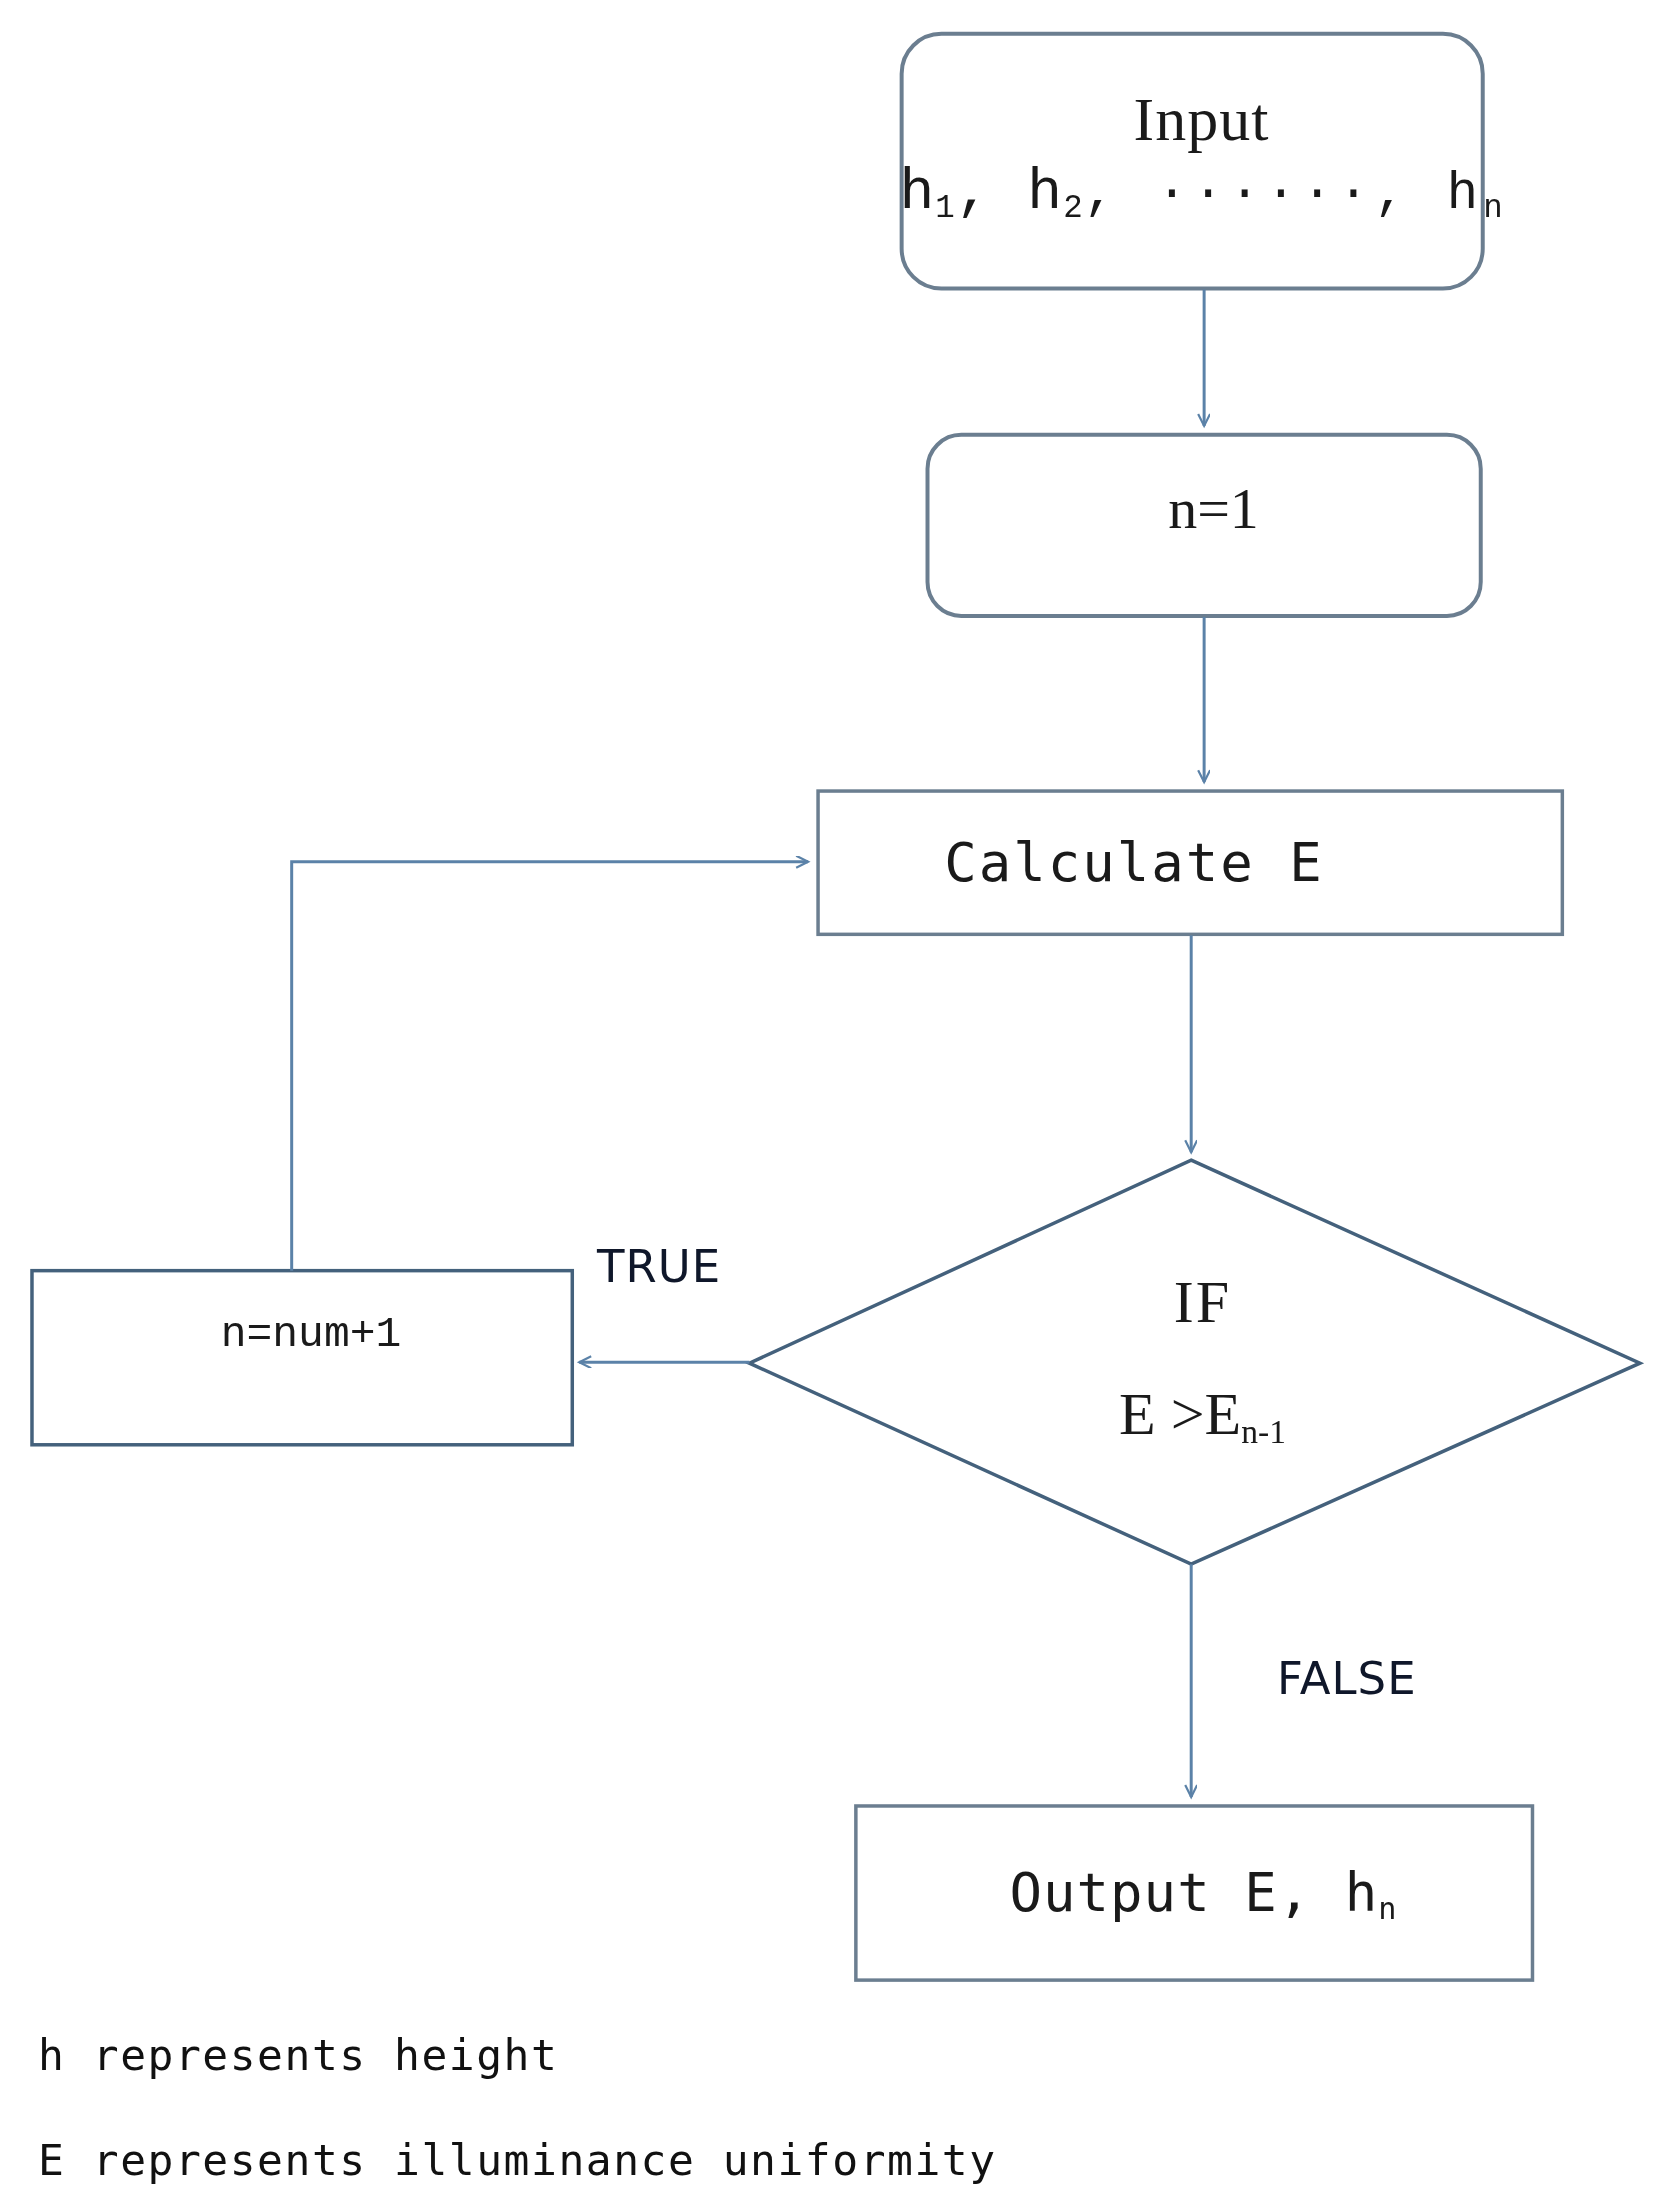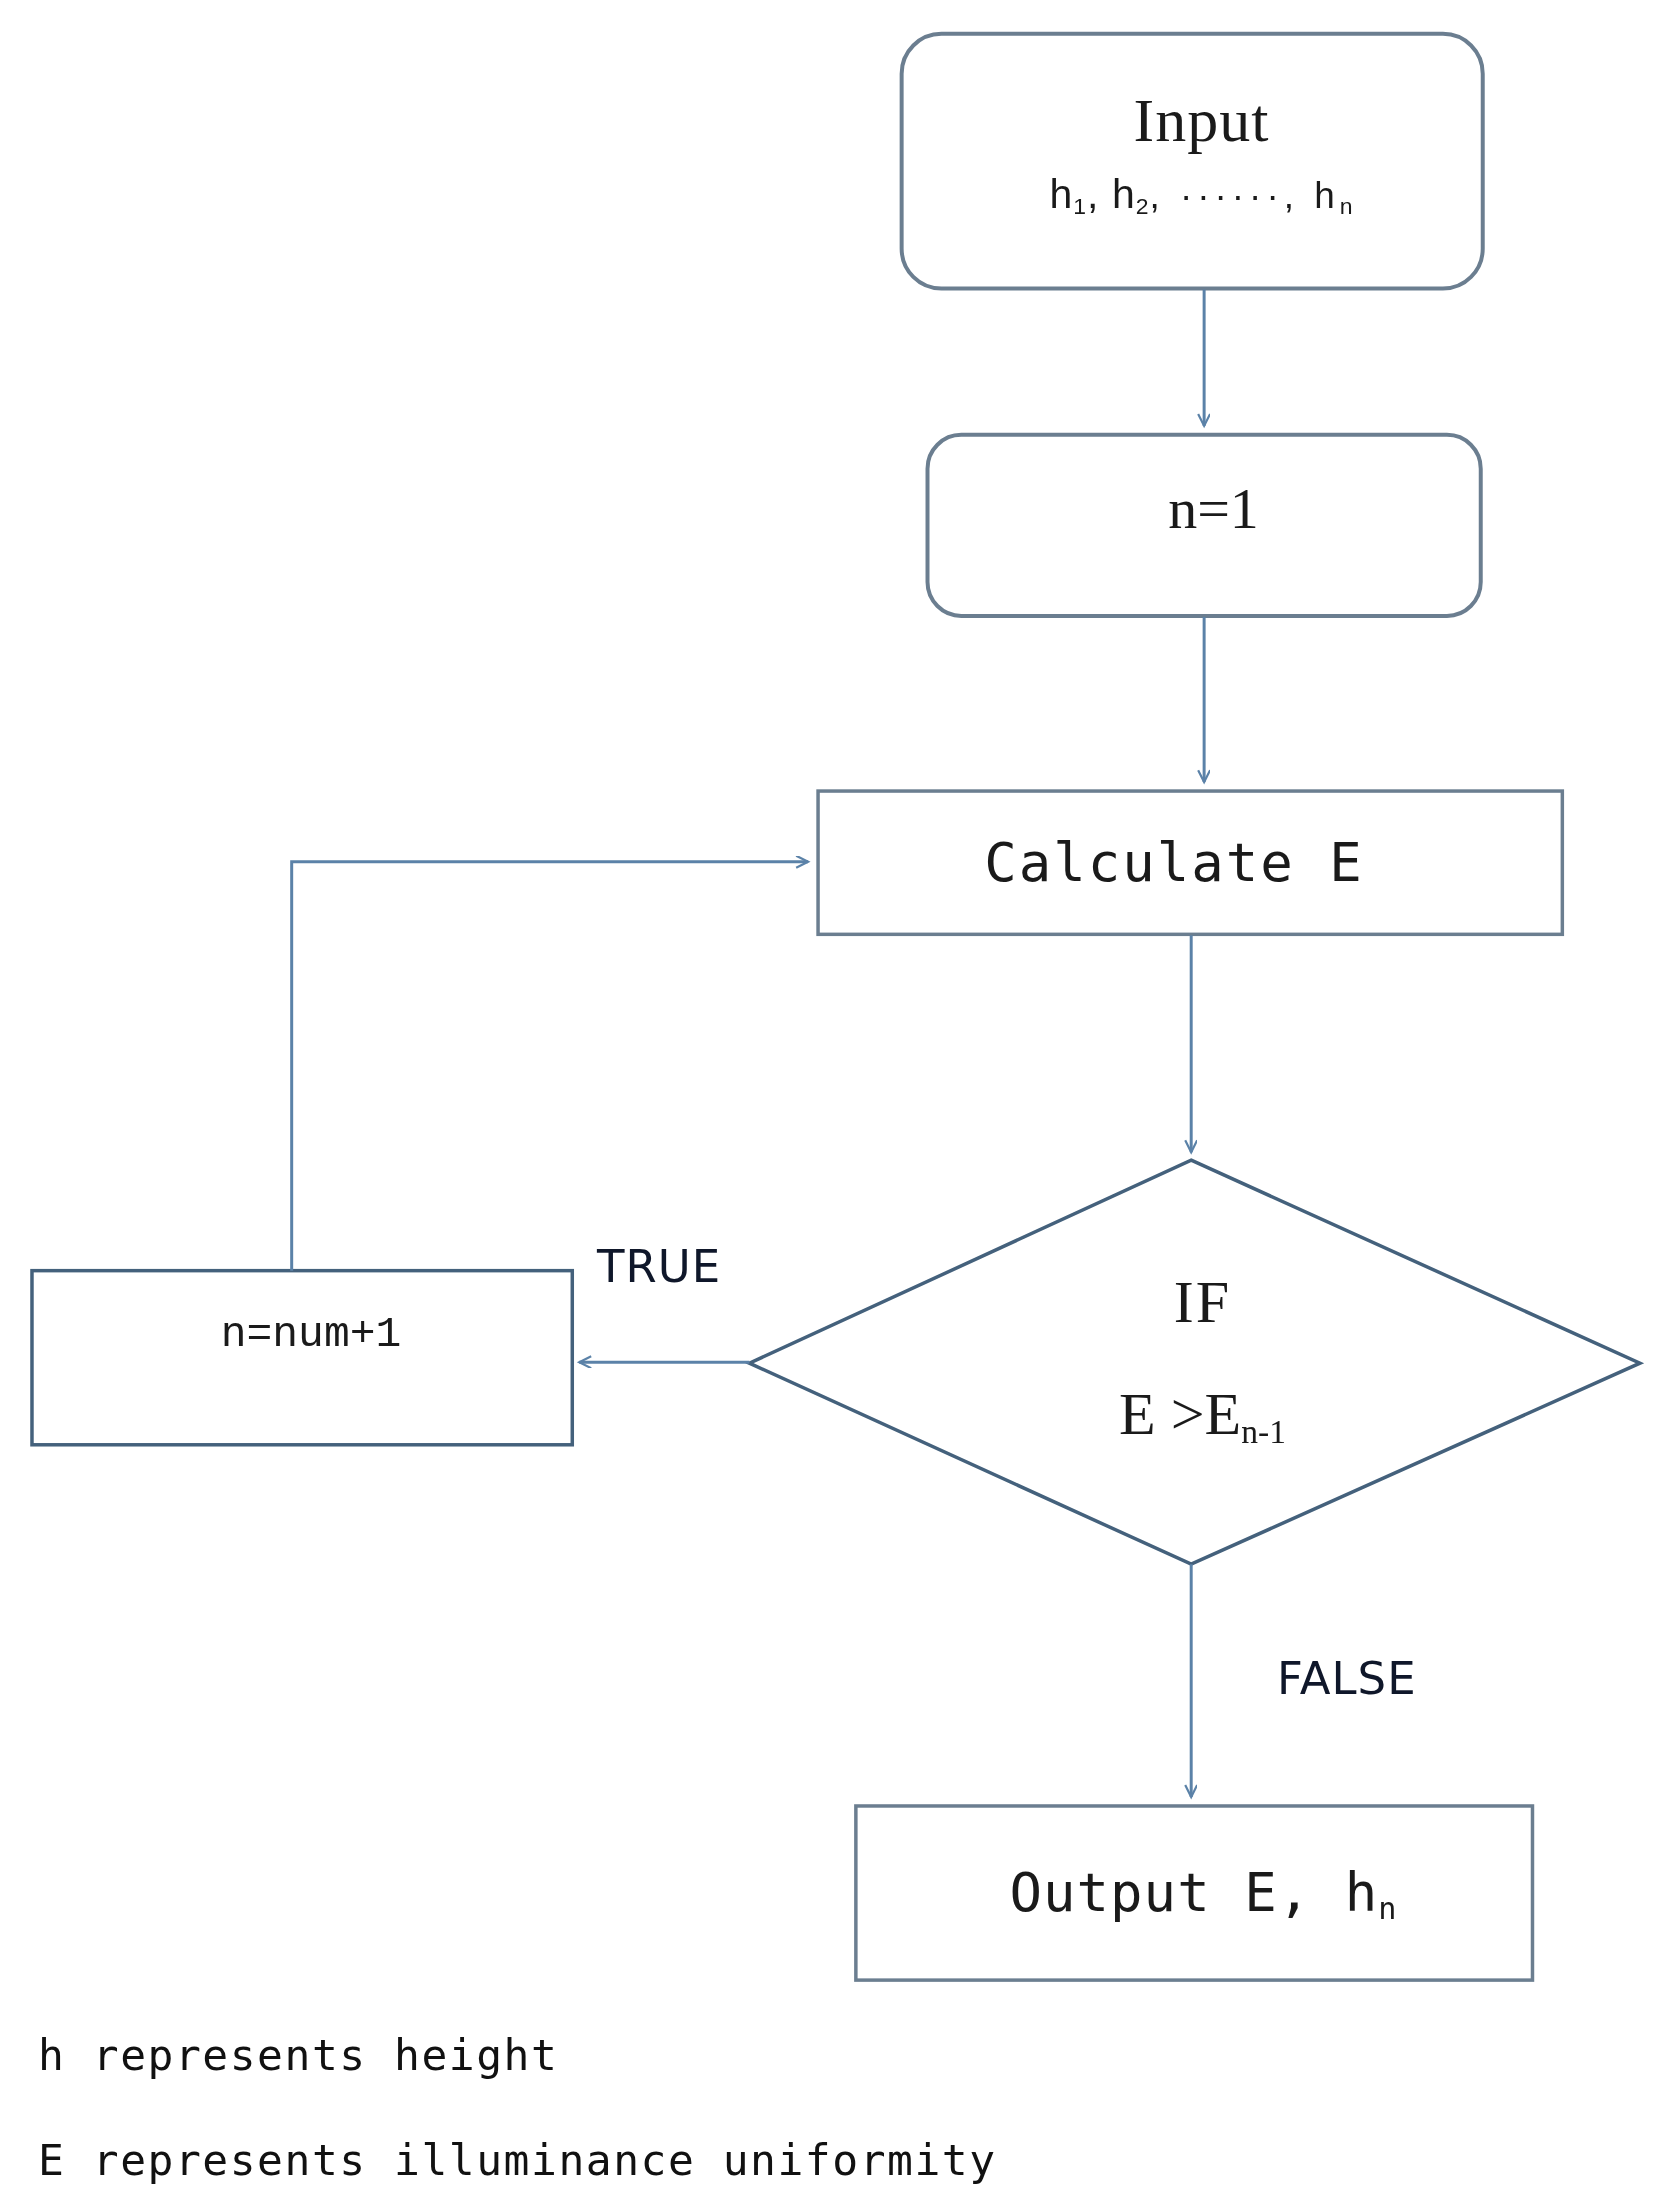--- a/index.html
+++ b/index.html
@@ -38,34 +38,34 @@
   #input-node {
     left: 900px; top: 33px; width: 583px; height: 257px;
   }
   #input-node .ln1 {
     font-family: "Liberation Serif", "DejaVu Serif", serif;
     font-size: 62px;
     line-height: 70px;
     letter-spacing: 1px;
   }
   #input-node .ln2 {
-    font-family: Liberation Sans, sans-serif;
-    font-size: 41px;
+    font-family: Liberation Mono, monospace;
+    font-size: 58px;
     line-height: 78px;
     letter-spacing: 1px;
   }
   
   #init-node {
     left: 925px; top: 416px; width: 557px; height: 185px;
     font-family: "Liberation Serif", "DejaVu Serif", serif;
     font-size: 58px;
   }
   
   #calc-node {
-    left: 844px; top: 789px; width: 640px; height: 147px;
+    left: 804px; top: 789px; width: 640px; height: 147px;
     font-family: "DejaVu Sans Mono", "Liberation Mono", monospace;
     font-size: 54px;
     letter-spacing: 2px;
   }
   
   #decision-node {
     left: 747px; top: 1159px; width: 891px; height: 408px;
   }
   #decision-node .ln1 {
     font-family: "Liberation Serif", "DejaVu Serif", serif;

